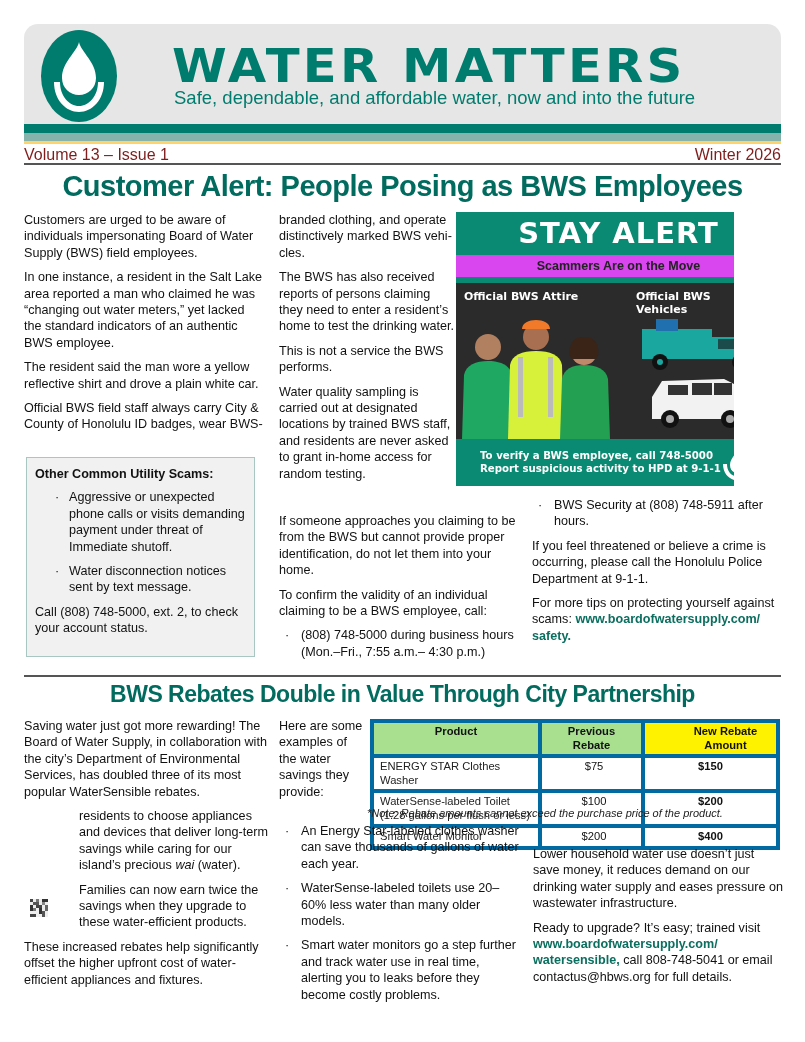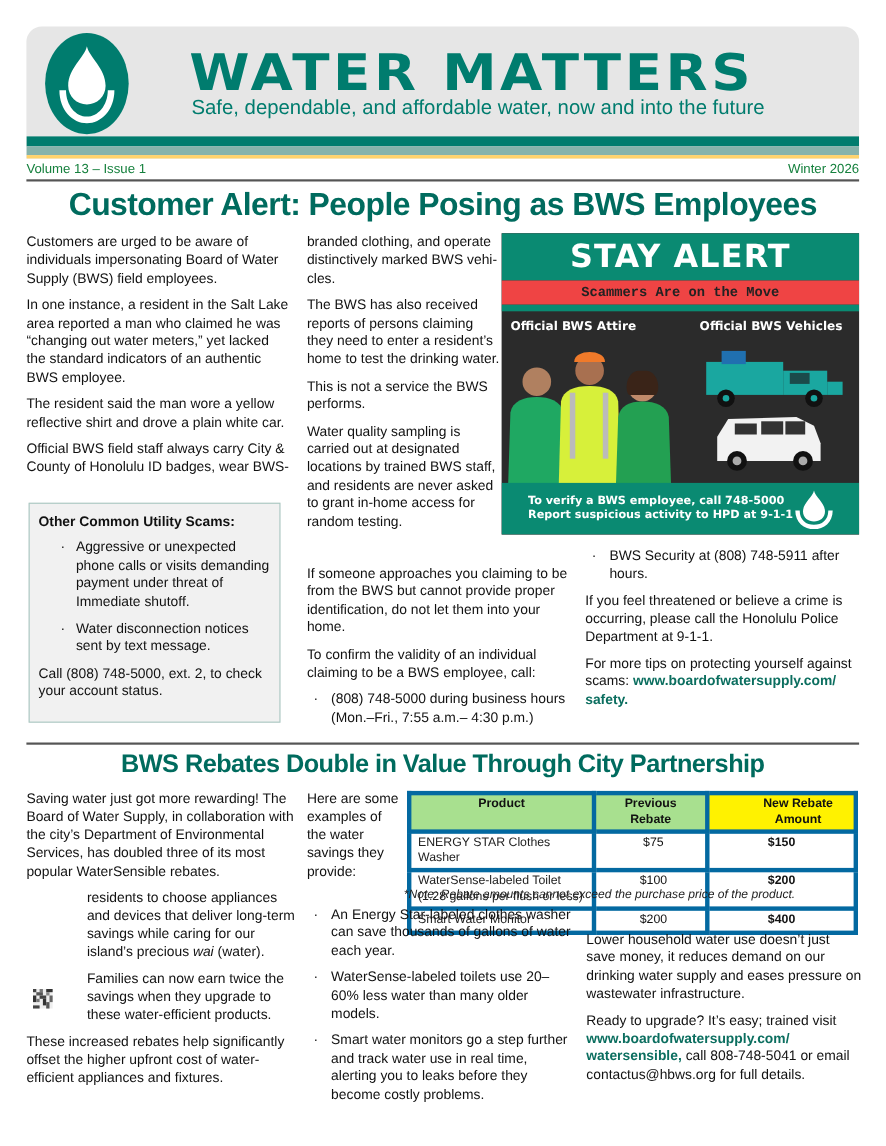--- a/index.html
+++ b/index.html
@@ -24,21 +24,21 @@
     position: absolute; left: 150px; top: 63px;
     font-size: 18.5px; color: #007c6e; line-height: 22px;
   }
   .stripe { position: absolute; left: 0; width: 757px; }
   .stripe.s1 { top: 100px; height: 9px; background: #007c6e; }
   .stripe.s2 { top: 109px; height: 8px; background: #86b3ab; }
   .stripe.s3 { top: 117px; height: 4px; background: #ffd36b; }
 
   .issue-row {
     position: absolute; left: 24px; top: 146px; width: 757px; height: 16px;
-    font-size: 12px; color: #15803d;
+    font-size: 16px; color: #7f1d1d;
   }
   .issue-row .vol { position: absolute; left: 0; top: 0; }
   .issue-row .season { position: absolute; right: 0; top: 0; }
   .rule { position: absolute; left: 24px; width: 757px; height: 2px; background: #555; }
   .rule.r1 { top: 163px; }
   .rule.r2 { top: 675px; }
 
   
   .headline {
     position: absolute; left: 24px; width: 757px; text-align: center;
@@ -60,31 +60,31 @@
     position: absolute; left: 26px; top: 457px; width: 229px; height: 200px;
     background: #f1f1f1; border: 1px solid #a9c7c1; padding: 8px 8px;
     font-size: 12.6px; line-height: 16.4px;
   }
   .scam-box .box-title { font-weight: bold; margin-bottom: 7px; }
   .scam-box .bul { padding-left: 34px; margin-bottom: 8px; }
   .scam-box .bul .dot { left: 20px; }
 
   
   .alert {
-    position: absolute; left: 456px; top: 212px; width: 325px; height: 274px;
+    position: absolute; left: 456px; top: 212px; width: 278px; height: 274px;
     background: #2b2b2b; overflow: hidden;
   }
   .alert .banner {
     position: absolute; left: 0; top: 0; width: 325px; height: 43px; background: #0a8a72;
     color: #fff; font-family: "DejaVu Sans", sans-serif; font-weight: bold;
     font-size: 29px; text-align: center; line-height: 43px; letter-spacing: 1px;
   }
   .alert .sub {
-    position: absolute; left: 0; top: 43px; width: 325px; height: 22px; background: #ef4444;
-    color: #222; font-family: Liberation Mono, monospace; font-weight: bold;
+    position: absolute; left: 0; top: 43px; width: 325px; height: 22px; background: #d946ef;
+    color: #222; font-family: Liberation Sans, sans-serif; font-weight: bold;
     font-size: 12.5px; text-align: center; line-height: 22px;
   }
   .alert .subline { position: absolute; left: 0; top: 65px; width: 325px; height: 6px; background: #0a8a72; }
   .alert .lbl {
     position: absolute; top: 78px; color: #fff; font-family: "DejaVu Sans", sans-serif;
     font-weight: bold; font-size: 11px;
   }
   .alert .lbl.l1 { left: 8px; }
   .alert .lbl.l2 { left: 180px; }
   .alert .photo { position: absolute; left: 0; top: 95px; width: 325px; height: 132px; }

